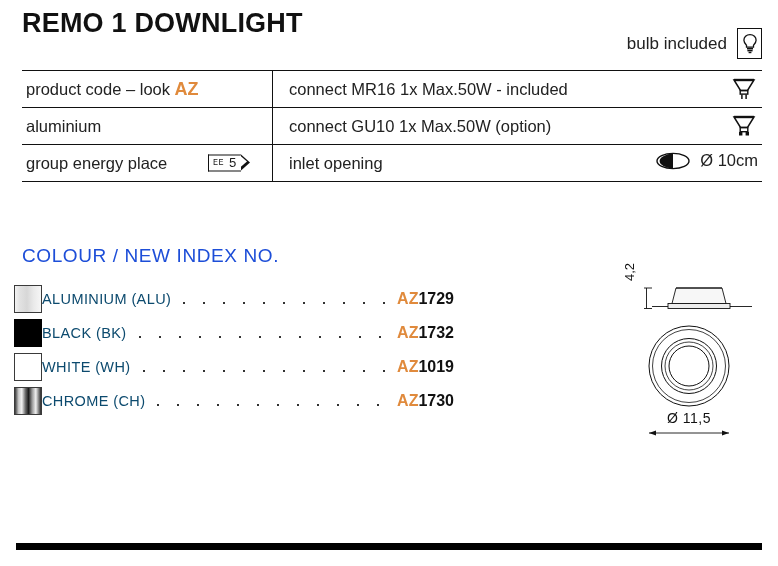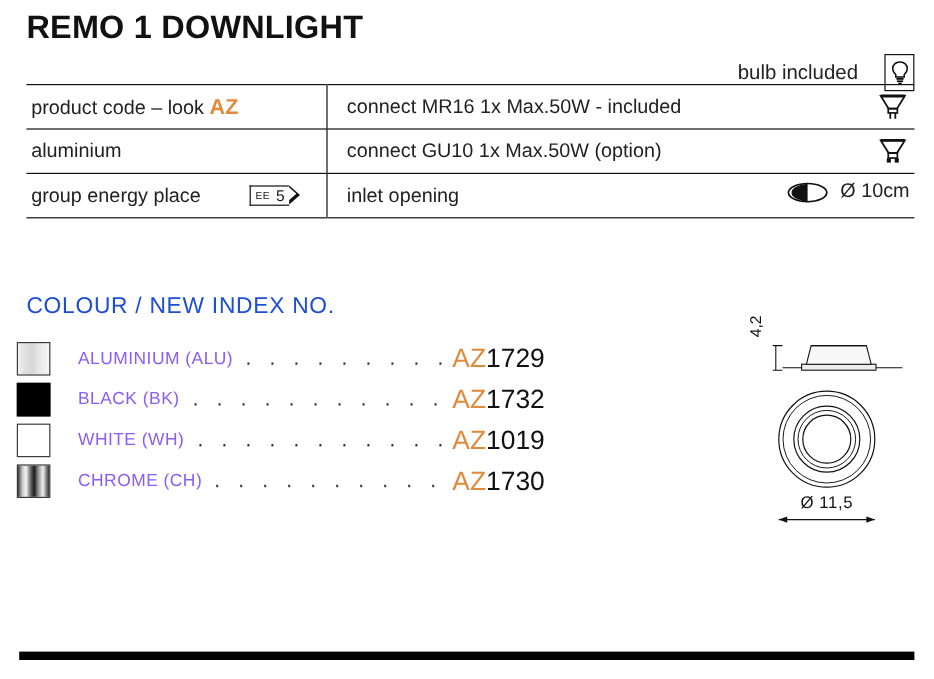--- a/index.html
+++ b/index.html
@@ -25,24 +25,24 @@
     font-weight: bold;
     letter-spacing: 0.2px;
     color: #111111;
     white-space: nowrap;
   }
 
   
   .bulb-included {
     position: absolute;
     right: 16px;
-    top: 45px;
+    top: 28px;
     display: flex;
     align-items: center;
-    gap: 22px;
+    gap: 10px;
     text-align: center;
   }
   .bulb-included-label {
     font-size: 17px;
     color: #222222;
     white-space: nowrap;
   }
   .bulb-box {
     width: 25px;
     height: 31px;
@@ -99,20 +99,21 @@
   }
 
   
   .ee-badge {
     display: inline-flex;
     align-items: flex-start;
     position: absolute;
     left: 186px;
     top: 50%;
     transform: translateY(-50%);
+    font-family: Liberation Mono, monospace;
   }
   .ee-badge-box {
     border: 1.4px solid #111111;
     border-right: none;
     height: 17px;
     padding: 0 4px 0 4px;
     display: flex;
     align-items: center;
     gap: 5px;
     box-sizing: border-box;
@@ -209,22 +210,21 @@
     background: #ffffff;
     border: 1px solid #3a3a3a;
   }
   .swatch-ch {
     background: linear-gradient(90deg,#3a3a3a 0%,#c9c9c9 14%,#f2f2f2 26%,#6d6d6d 40%,#1c1c1c 52%,#9a9a9a 66%,#efefef 80%,#7a7a7a 92%,#2a2a2a 100%);
     border: 1px solid #3a3a3a;
   }
   .colour-name {
     font-size: 14.5px;
     letter-spacing: 0.4px;
-    color: #8b5cf6;
-    margin-left: 23px;
+    color: #0c4a6e;
     white-space: nowrap;
     flex: none;
   }
   .leader {
     flex: 1 1 auto;
     height: 18px;
     margin: 0 4px 0 3px;
     position: relative;
     overflow: hidden;
   }
@@ -234,22 +234,22 @@
     left: 0;
     right: 0;
     bottom: 4px;
     height: 2.2px;
     background-image: radial-gradient(circle, #333333 1.05px, rgba(0,0,0,0) 1.25px);
     background-size: 20px 2.2px;
     background-repeat: repeat-x;
     background-position: 0 0;
   }
   .code {
-    font-size: 22px;
-    font-weight: normal;
+    font-size: 16px;
+    font-weight: bold;
     white-space: nowrap;
     flex: none;
   }
   .code .code-prefix { color: #e08a3c; }
   .code .code-num { color: #111111; }
 
   
   .drawings {
     position: absolute;
     left: 600px;

